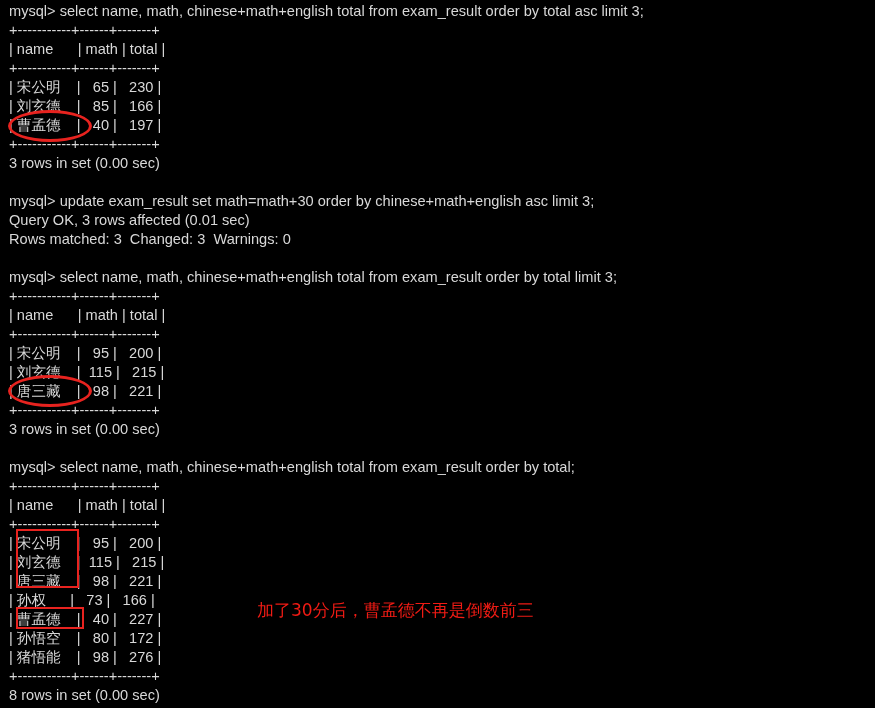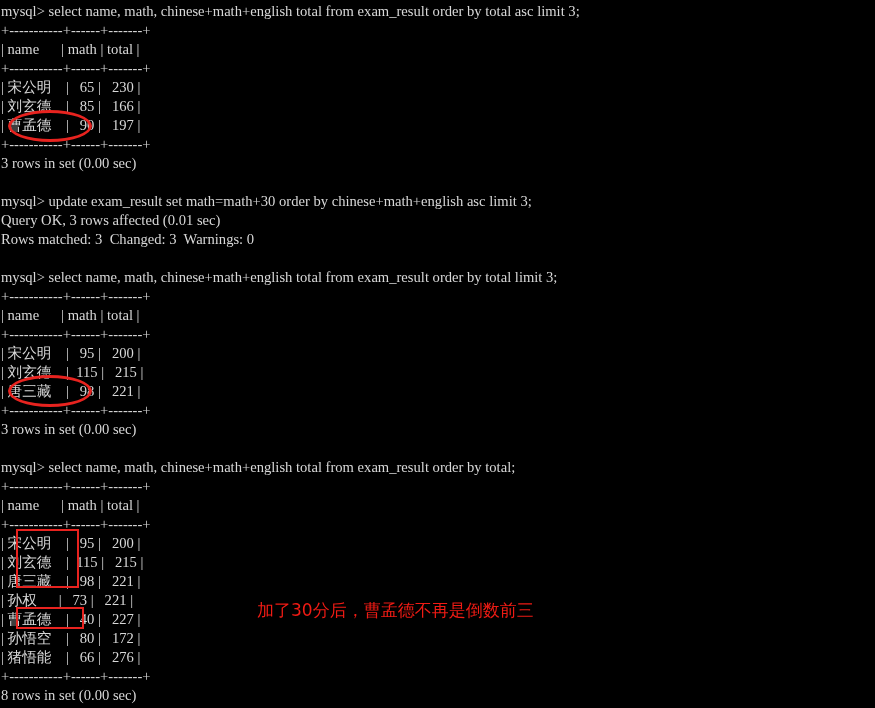--- a/index.html
+++ b/index.html
@@ -22,22 +22,22 @@
     box-sizing: border-box;
     padding: 2px 0 0 0;
   }
   .line {
     height: 19px;
     line-height: 19px;
     font-size: 14.6px;
     color: #d8d8d8;
     white-space: pre;
     letter-spacing: 0px;
-    padding-left: 1px;
-    font-family: Liberation Serif, serif;
+    padding-left: 9px;
+    font-family: Liberation Sans, sans-serif;
   }
   .line.blank {
     height: 19px;
   }
   
   #overlay {
     position: absolute;
     left: 0;
     top: 0;
     width: 700px;
@@ -70,21 +70,21 @@
 
 <div id="terminal">
 
   <div id="lines">
       <div class="line">mysql&gt; select name, math, chinese+math+english total from exam_result order by total asc limit 3;</div>
       <div class="line">+-----------+------+-------+</div>
       <div class="line">| name      | math | total |</div>
       <div class="line">+-----------+------+-------+</div>
       <div class="line">| 宋公明    |   65 |   230 |</div>
       <div class="line">| 刘玄德    |   85 |   166 |</div>
-      <div class="line">| 曹孟德    |   90 |   197 |</div>
+      <div class="line">| 曹孟德    |   40 |   197 |</div>
       <div class="line">+-----------+------+-------+</div>
       <div class="line">3 rows in set (0.00 sec)</div>
       <div class="line blank">&nbsp;</div>
       <div class="line">mysql&gt; update exam_result set math=math+30 order by chinese+math+english asc limit 3;</div>
       <div class="line">Query OK, 3 rows affected (0.01 sec)</div>
       <div class="line">Rows matched: 3  Changed: 3  Warnings: 0</div>
       <div class="line blank">&nbsp;</div>
       <div class="line">mysql&gt; select name, math, chinese+math+english total from exam_result order by total limit 3;</div>
       <div class="line">+-----------+------+-------+</div>
       <div class="line">| name      | math | total |</div>
@@ -95,24 +95,24 @@
       <div class="line">+-----------+------+-------+</div>
       <div class="line">3 rows in set (0.00 sec)</div>
       <div class="line blank">&nbsp;</div>
       <div class="line">mysql&gt; select name, math, chinese+math+english total from exam_result order by total;</div>
       <div class="line">+-----------+------+-------+</div>
       <div class="line">| name      | math | total |</div>
       <div class="line">+-----------+------+-------+</div>
       <div class="line">| 宋公明    |   95 |   200 |</div>
       <div class="line">| 刘玄德    |  115 |   215 |</div>
       <div class="line">| 唐三藏    |   98 |   221 |</div>
-      <div class="line">| 孙权      |   73 |   221 |</div>
+      <div class="line">| 孙权      |   73 |   166 |</div>
       <div class="line">| 曹孟德    |   40 |   227 |</div>
       <div class="line">| 孙悟空    |   80 |   172 |</div>
-      <div class="line">| 猪悟能    |   66 |   276 |</div>
+      <div class="line">| 猪悟能    |   98 |   276 |</div>
       <div class="line">+-----------+------+-------+</div>
       <div class="line">8 rows in set (0.00 sec)</div>
     </div>
 
   <div id="overlay">
     <div class="ellipse-mark" id="ann-ellipse-1" style="left: 8px; top: 110px; width: 84px; height: 32px;"></div>
     <div class="ellipse-mark" id="ann-ellipse-2" style="left: 8px; top: 375px; width: 84px; height: 32px;"></div>
     <div class="rect-mark" id="ann-rect-1" style="left: 16px; top: 529px; width: 63px; height: 59px;"></div>
     <div class="rect-mark" id="ann-rect-2" style="left: 16px; top: 607px; width: 68px; height: 22px;"></div>
     <div class="note-text" id="ann-note" style="left: 257px; top: 599px;">加了30分后，曹孟德不再是倒数前三</div>

